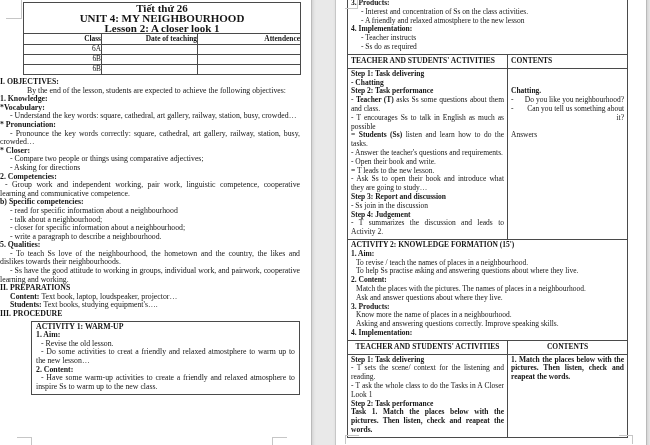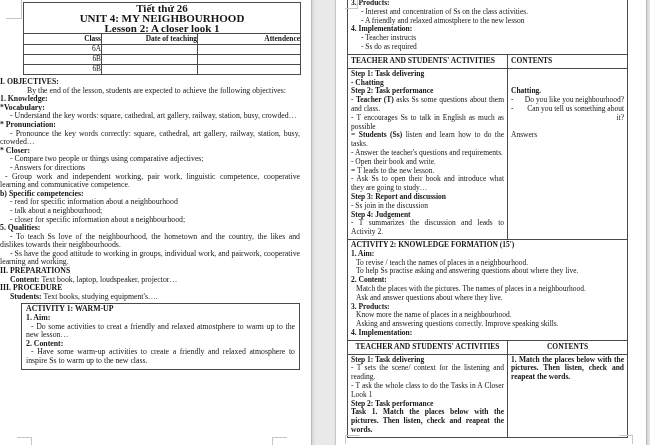--- a/index.html
+++ b/index.html
@@ -28,21 +28,21 @@
   .tl{text-align:center; font-weight:bold; font-size:11px; line-height:10px; white-space:nowrap; overflow:hidden;}
   .hc{font-weight:bold; text-align:right; height:10px;}
   .hrow td{height:9px; text-align:right; line-height:8.5px;}
   .lbody{margin-top:3px;}
   .para{min-height:8.4px;}
   .j{text-align:justify;}
   .i1{text-indent:5px;}
   .i2{text-indent:10px;}
   .i3{text-indent:27px;}
   .bd{font-weight:bold;}
-  .abox{border:1px solid var(--border); margin-left:21px; margin-top:2px; padding:1px 4px 3px;}
+  .abox{border:1px solid var(--border); margin-left:31px; margin-top:2px; padding:1px 4px 3px;}
 
   
   .content-r{position:absolute; left:11px; top:10px; width:281px;}
   .rtable{width:280px; font-size:7.5px; line-height:8.8px;}
   .rtable td{border:1px solid var(--border); vertical-align:top; padding:1px 3px 2px;}
   .rtable tr.first td{border-top:none;}
   .rtable tr.hd td{font-weight:bold; padding:2px 3px; height:9px;}
   .rtable tr.hd.c td{text-align:center;}
   .dli{display:flex;}
   .dli span:first-child{flex:0 0 12px;}
@@ -99,37 +99,40 @@
       <div class="lbody">
           <div class="para"><span class="bd">I. OBJECTIVES:</span></div>
           <div class="para i3 j"><span>By the end of the lesson, students are expected to achieve the following objectives:</span></div>
           <div class="para"><span class="bd">1. Knowledge:</span></div>
           <div class="para"><span class="bd">*Vocabulary:</span></div>
           <div class="para i2 j"><span>- Understand the key words: square, cathedral, art gallery, railway, station, busy, crowded…</span></div>
           <div class="para"><span class="bd">* Pronunciation:</span></div>
           <div class="para i2 j"><span>- Pronounce the key words correctly: square, cathedral, art gallery, railway, station, busy, crowded…</span></div>
           <div class="para"><span class="bd">* Closer:</span></div>
           <div class="para i2"><span>- Compare two people or things using comparative adjectives;</span></div>
-          <div class="para i2"><span>- Answers for directions</span></div>
+          <div class="para i2"><span>- Asking for directions</span></div>
+          <div class="para"><span class="bd">2. Competencies:</span></div>
           <div class="para i1 j"><span>- Group work and independent working, pair work, linguistic competence, cooperative learning and communicative competence.</span></div>
           <div class="para"><span class="bd">b) Specific competencies:</span></div>
           <div class="para i2"><span>- read for specific information about a neighbourhood</span></div>
           <div class="para i2"><span>- talk about a neighbourhood;</span></div>
           <div class="para i2"><span>- closer for specific information about a neighbourhood;</span></div>
+          <div class="para i2"><span>- write a paragraph to describe a neighbourhood.</span></div>
           <div class="para"><span class="bd">5. Qualities:</span></div>
           <div class="para i2 j"><span>- To teach Ss love of the neighbourhood, the hometown and the country, the likes and dislikes towards their neighbourhoods.</span></div>
           <div class="para i2 j"><span>- Ss have the good attitude to working in groups, individual work, and pairwork, cooperative learning and working.</span></div>
           <div class="para"><span class="bd">II. PREPARATIONS</span></div>
           <div class="para i2"><span class="bd">Content: </span><span>Text book, laptop, loudspeaker, projector…</span></div>
+          <div class="para i2"><span class="bd">Students: </span><span>Text books, studying equipment's….</span></div>
           <div class="para"><span class="bd">III. PROCEDURE</span></div>
-          <div class="para i2"><span class="bd">Students: </span><span>Text books, studying equipment's….</span></div>
         </div>
       <div class="abox">
           <div class="para"><span class="bd">ACTIVITY 1: WARM-UP</span></div>
           <div class="para"><span class="bd">1. Aim:</span></div>
+          <div class="para i1"><span>- Revise the old lesson.</span></div>
           <div class="para i1 j"><span>- Do some activities to creat a friendly and relaxed atmostphere to warm up to the new lesson…</span></div>
           <div class="para"><span class="bd">2. Content:</span></div>
           <div class="para i1 j"><span>- Have some warm-up activities to create a friendly and relaxed atmosphere to inspire Ss to warm up to the new class.</span></div>
         </div>
     </div>
   </div>
 
   <div class="page page-right">
     <div class="content-r">
       <table class="rtable">

